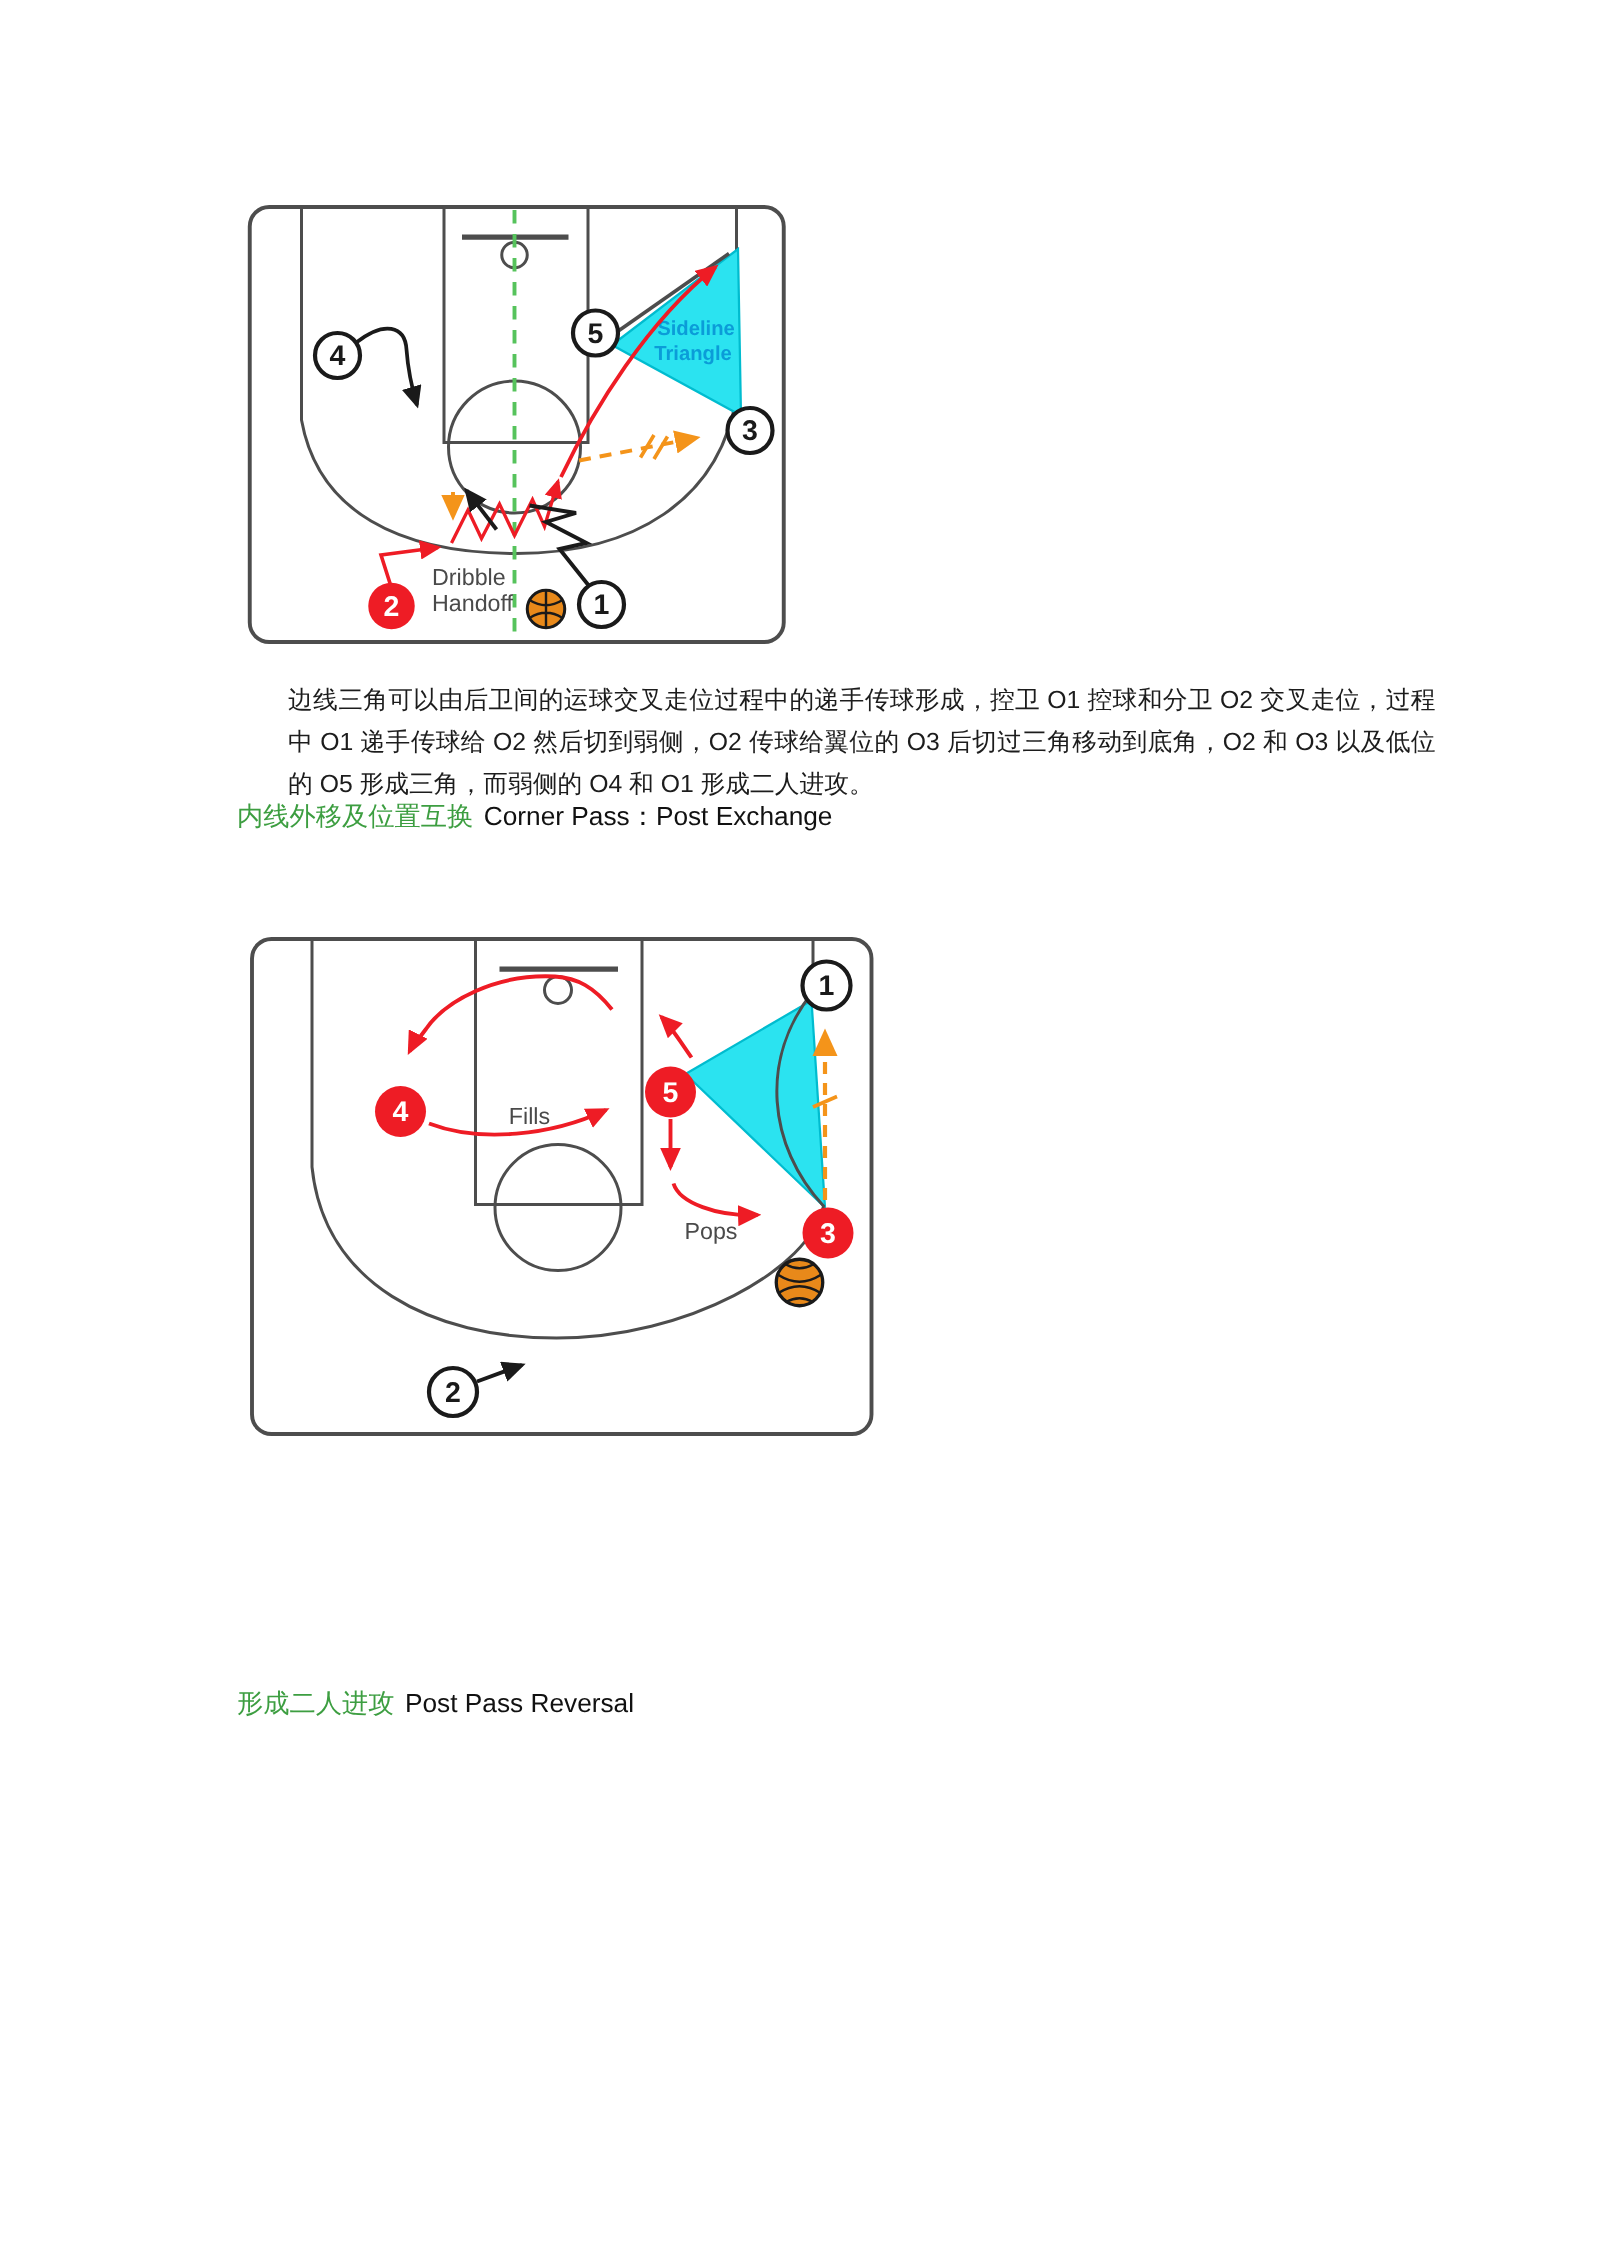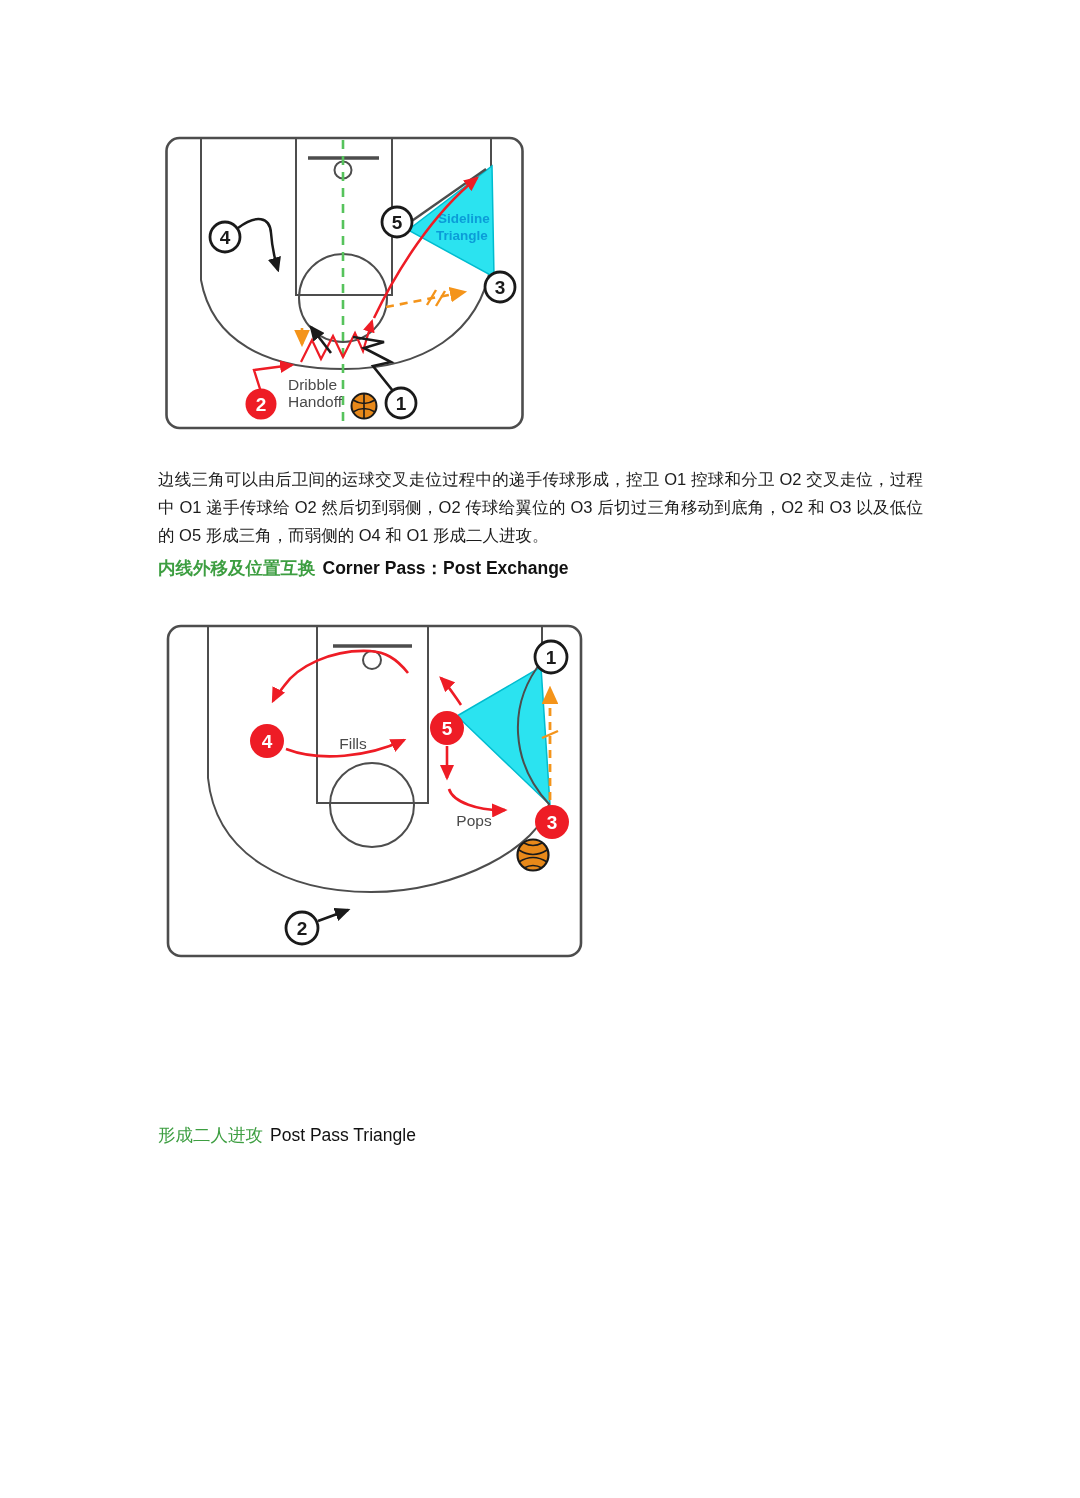--- a/index.html
+++ b/index.html
@@ -9,27 +9,27 @@
     background:#ffffff;
     font-family:"Liberation Sans","DejaVu Sans",sans-serif;
     overflow:hidden;
   }
   .dgm{position:absolute;}
   .para{
     position:absolute;left:158px;width:765px;
     font-size:16.5px;line-height:28.4px;color:#1c1c1c;
     text-align:justify;
   }
-  #para1{top:448px;}
+  #para1{top:436px;margin-left:34px;}
   #para2{top:980px;}
   .heading{
     position:absolute;left:158px;font-size:17.5px;color:#111;
     white-space:nowrap;
   }
-  #heading1{top:556px;font-weight:bold;}
+  #heading1{top:532px;}
   #heading2{top:1123px;}
   .heading .zh{color:#3d9e41;}
   .heading .en{color:#111;margin-left:7px;}
   svg text{font-family:"Liberation Sans","DejaVu Sans",sans-serif;}
   .court-label{font-size:15.5px;fill:#4a4a4a;font-weight:400;}
   .tri-label{font-size:13.5px;font-weight:700;fill:#0b9cd8;}
   .pnum{font-size:19px;font-weight:700;}
 </style>
 </head>
 <body>
@@ -174,16 +174,16 @@
       <circle cx="533" cy="855" r="15.5" fill="#e8891a" stroke="#1a1a1a" stroke-width="2.2"></circle>
       <path d="M519,850 Q533,859 547,850 M519,862 Q533,853 547,862 M524,843 Q533,848 542,843 M524,868 Q533,863 542,868" fill="none" stroke="#1a1a1a" stroke-width="1.7"></path>
     </g>
 
     <text class="court-label" x="353" y="749" text-anchor="middle">Fills</text>
     <text class="court-label" x="474" y="826" text-anchor="middle">Pops</text>
   </svg>
 
 
   <div class="heading" id="heading2">
-    <span class="zh">形成二人进攻</span><span class="en">Post Pass Triangle</span>
+    <span class="zh">形成二人进攻</span><span class="en">Post Pass Reversal</span>
   </div>
 
 </div>
 
 </body></html>

